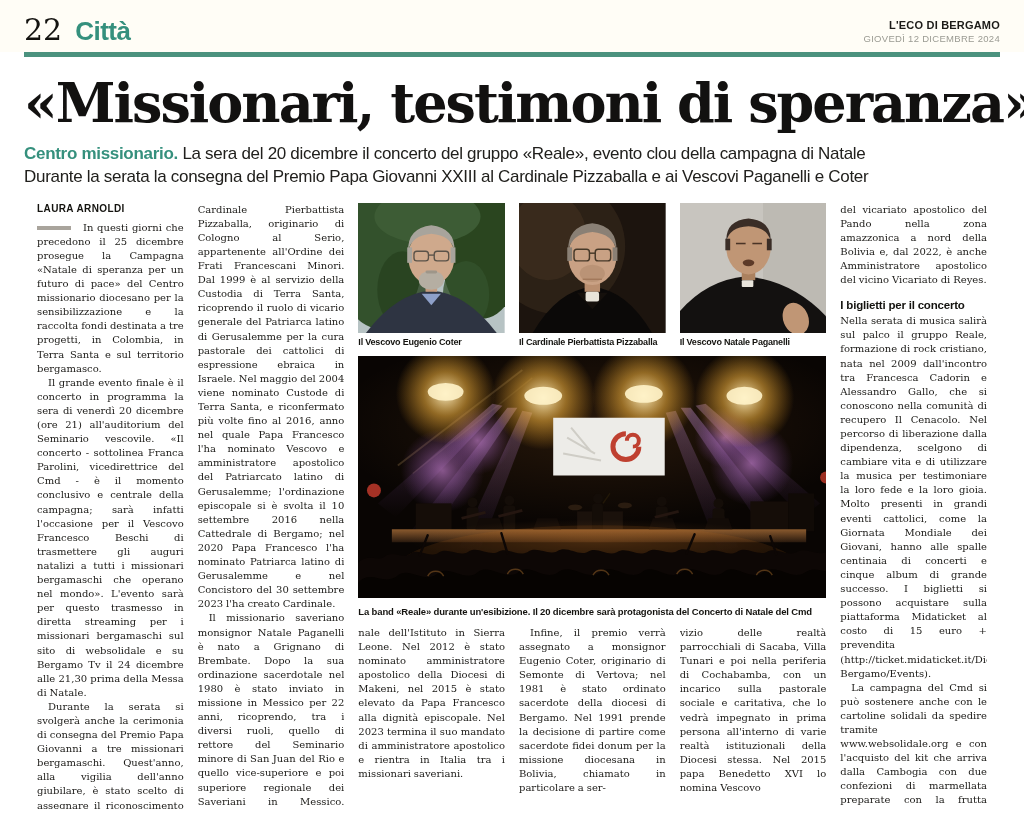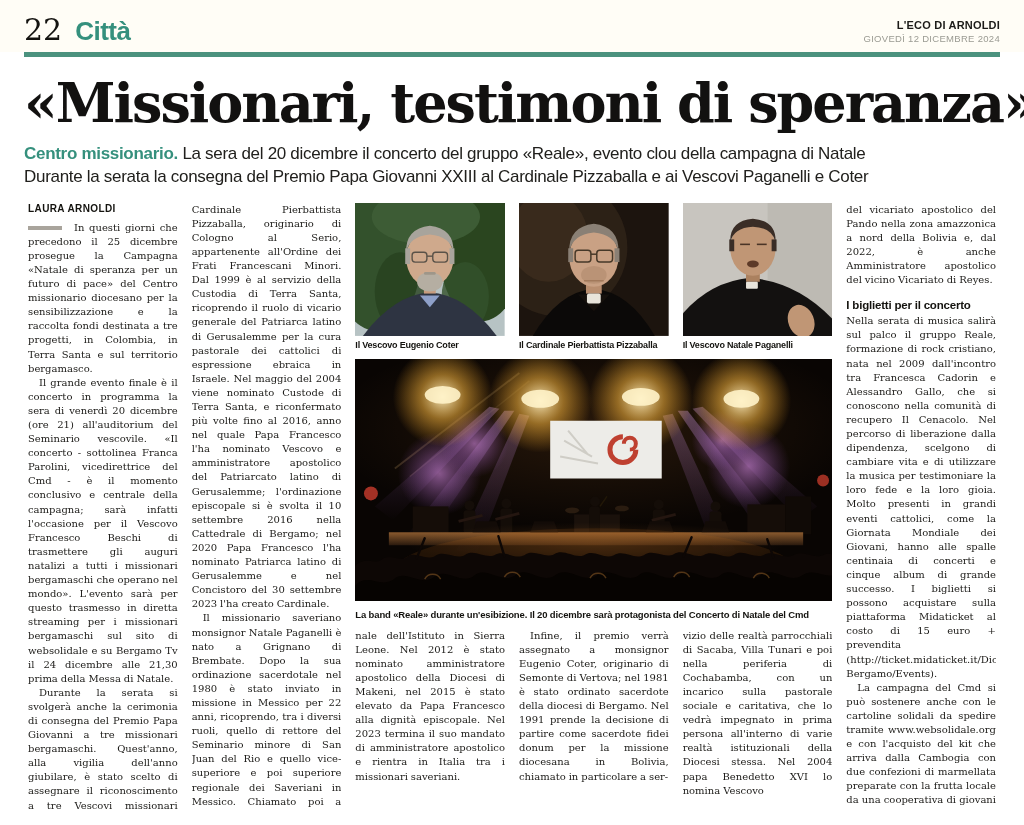--- a/index.html
+++ b/index.html
@@ -29,21 +29,21 @@
     color:#121110; margin:16px 24px 6px 24px; white-space:nowrap;
   }
   .standfirst {
     margin:10px 24px 14px 24px;
     font-family:"Liberation Sans", sans-serif;
     font-size:17px; line-height:1.33; color:#21201d; letter-spacing:-0.3px;
   }
   .kicker { color:#35907d; font-weight:bold; }
   
   .article-grid {
-    margin:0 28px; height:606px; overflow:hidden;
+    margin:0 37px; height:606px; overflow:hidden;
     display:grid; grid-template-columns:repeat(6,1fr); column-gap:14px;
   }
   .text-col { overflow:hidden; }
   .byline { font-family:"Liberation Sans", sans-serif; font-weight:bold; font-size:10px; letter-spacing:0.4px; margin-bottom:7px; color:#14130f; }
   .para {
     font-size:10px; line-height:1.41; text-align:justify;
     hyphens:auto; -webkit-hyphens:auto; word-spacing:-0.2px;
   }
   .para.indent { text-indent:11px; }
   .para strong { font-weight:normal; }
@@ -76,21 +76,21 @@
 <body>
 
 <div class="page">
 
   <header class="masthead">
     <div class="mh-left">
       <span class="page-number">22</span>
       <span class="section-name">Città</span>
     </div>
     <div class="mh-right">
-      <div class="brand">L'ECO DI ARNOLDI</div>
+      <div class="brand">L'ECO DI BERGAMO</div>
       <div class="issue-date">GIOVEDÌ 12 DICEMBRE 2024</div>
     </div>
   </header>
   <div class="teal-rule"></div>
 
   <h1 class="headline">«Missionari, testimoni di speranza»</h1>
   <p class="standfirst">
     <span class="kicker">Centro missionario.</span>
     <span>La sera del 20 dicembre il concerto del gruppo «Reale», evento clou della campagna di Natale</span><br>
     <span>Durante la serata la consegna del Premio Papa Giovanni XXIII al Cardinale Pizzaballa e ai Vescovi Paganelli e Coter</span>
@@ -298,21 +298,21 @@
       </figure>
 
       <div class="sub-cols">
         <div class="sub-col">
             <p class="para"><span>nale dell'Istituto in Sierra Leone. Nel 2012 è stato nominato amministratore apostolico della Diocesi di Makeni, nel 2015 è stato elevato da Papa Francesco alla dignità episcopale. Nel 2023 termina il suo mandato di amministratore apostolico e rientra in Italia tra i missionari saveriani.</span></p>
           </div>
         <div class="sub-col">
             <p class="para indent"><span>Infine, il premio verrà assegnato a </span><strong>monsignor Eugenio Coter</strong><span>, originario di Semonte di Vertova; nel 1981 è stato ordinato sacerdote della diocesi di Bergamo. Nel 1991 prende la decisione di partire come sacerdote fidei donum per la missione diocesana in Bolivia, chiamato in particolare a ser-</span></p>
           </div>
         <div class="sub-col">
-            <p class="para"><span>vizio delle realtà parrocchiali di Sacaba, Villa Tunari e poi nella periferia di Cochabamba, con un incarico sulla pastorale sociale e caritativa, che lo vedrà impegnato in prima persona all'interno di varie realtà istituzionali della Diocesi stessa. Nel 2004 papa Benedetto XVI lo nomina Vescovo</span></p>
+            <p class="para"><span>vizio delle realtà parrocchiali di Sacaba, Villa Tunari e poi nella periferia di Cochabamba, con un incarico sulla pastorale sociale e caritativa, che lo vedrà impegnato in prima persona all'interno di varie realtà istituzionali della Diocesi stessa. Nel 2015 papa Benedetto XVI lo nomina Vescovo</span></p>
           </div>
       </div>
     </div>
 
     <div class="text-col">
       <div>
           <p class="para"><span>del vicariato apostolico del Pando nella zona amazzonica a nord della Bolivia e, dal 2022, è anche Amministratore apostolico del vicino Vicariato di Reyes.</span></p>
         </div>
       <h3 class="tickets-heading">I biglietti per il concerto</h3>
       <div>

